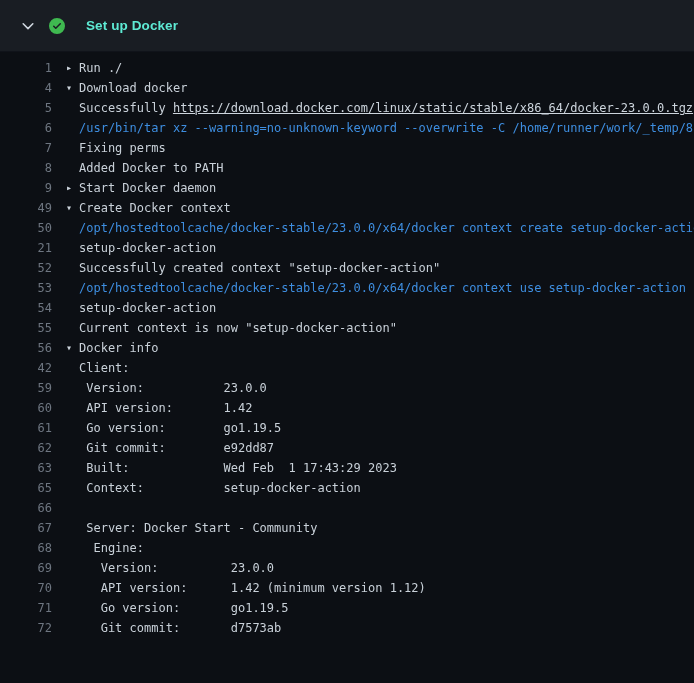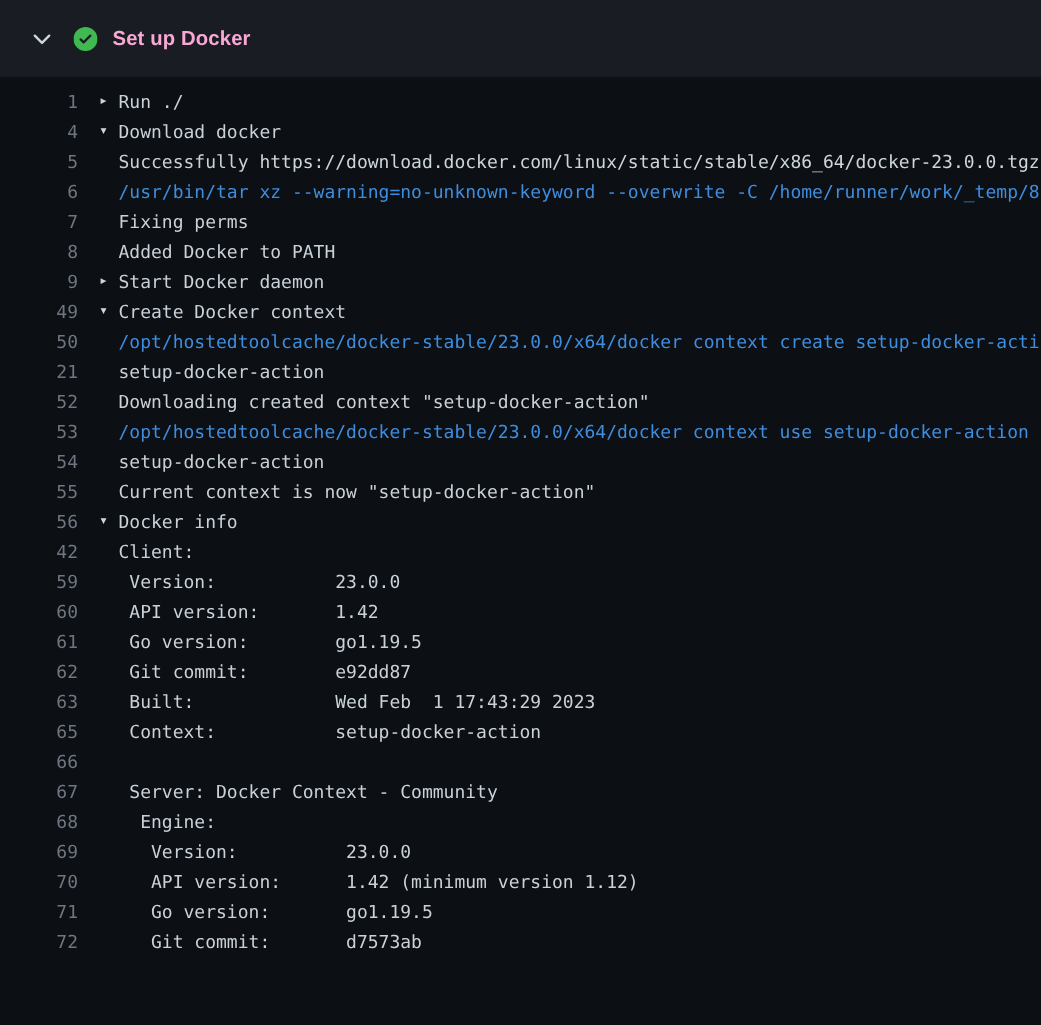--- a/index.html
+++ b/index.html
@@ -37,24 +37,25 @@
   }
   .status {
     width: 16px;
     height: 16px;
     display: inline-flex;
     align-items: center;
     justify-content: center;
     margin-right: 10px;
   }
   .title {
-    color: #f9a8d4;
+    color: #5eead4;
     font-size: 13.5px;
     font-weight: 600;
     letter-spacing: 0.1px;
+    margin-left: 11px;
   }
   .log-area {
     padding-top: 6px;
     font-family: "DejaVu Sans Mono", "Liberation Mono", monospace;
     font-size: 12px;
   }
   .log-line {
     height: 20px;
     line-height: 20px;
     display: flex;
@@ -78,20 +79,21 @@
     text-align: left;
   }
   .line-content {
     white-space: pre;
     color: var(--text, #c9d1d9);
   }
   .seg-plain { color: var(--text, #c9d1d9); }
   .seg-command { color: var(--command, #3e8ee0); }
   .seg-link {
     color: var(--link, #cdd5dd);
+    text-decoration: underline;
     cursor: pointer;
   }
 </style>
 </head>
 <body>
 
 <div class="viewer">
 
   <div class="step-header">
     <span class="chevron">
@@ -111,34 +113,34 @@
       <div class="log-line"><span class="line-num">1</span><span class="marker">▸</span><span class="line-content"><span class="seg-plain">Run ./</span></span></div>
       <div class="log-line"><span class="line-num">4</span><span class="marker">▾</span><span class="line-content"><span class="seg-plain">Download docker</span></span></div>
       <div class="log-line"><span class="line-num">5</span><span class="marker"></span><span class="line-content"><span class="seg-plain">Successfully </span><span class="seg-link">https://download.docker.com/linux/static/stable/x86_64/docker-23.0.0.tgz</span></span></div>
       <div class="log-line"><span class="line-num">6</span><span class="marker"></span><span class="line-content"><span class="seg-command">/usr/bin/tar xz --warning=no-unknown-keyword --overwrite -C /home/runner/work/_temp/8c9</span></span></div>
       <div class="log-line"><span class="line-num">7</span><span class="marker"></span><span class="line-content"><span class="seg-plain">Fixing perms</span></span></div>
       <div class="log-line"><span class="line-num">8</span><span class="marker"></span><span class="line-content"><span class="seg-plain">Added Docker to PATH</span></span></div>
       <div class="log-line"><span class="line-num">9</span><span class="marker">▸</span><span class="line-content"><span class="seg-plain">Start Docker daemon</span></span></div>
       <div class="log-line"><span class="line-num">49</span><span class="marker">▾</span><span class="line-content"><span class="seg-plain">Create Docker context</span></span></div>
       <div class="log-line"><span class="line-num">50</span><span class="marker"></span><span class="line-content"><span class="seg-command">/opt/hostedtoolcache/docker-stable/23.0.0/x64/docker context create setup-docker-action</span></span></div>
       <div class="log-line"><span class="line-num">21</span><span class="marker"></span><span class="line-content"><span class="seg-plain">setup-docker-action</span></span></div>
-      <div class="log-line"><span class="line-num">52</span><span class="marker"></span><span class="line-content"><span class="seg-plain">Downloading created context "setup-docker-action"</span></span></div>
+      <div class="log-line"><span class="line-num">52</span><span class="marker"></span><span class="line-content"><span class="seg-plain">Successfully created context "setup-docker-action"</span></span></div>
       <div class="log-line"><span class="line-num">53</span><span class="marker"></span><span class="line-content"><span class="seg-command">/opt/hostedtoolcache/docker-stable/23.0.0/x64/docker context use setup-docker-action</span></span></div>
       <div class="log-line"><span class="line-num">54</span><span class="marker"></span><span class="line-content"><span class="seg-plain">setup-docker-action</span></span></div>
       <div class="log-line"><span class="line-num">55</span><span class="marker"></span><span class="line-content"><span class="seg-plain">Current context is now "setup-docker-action"</span></span></div>
       <div class="log-line"><span class="line-num">56</span><span class="marker">▾</span><span class="line-content"><span class="seg-plain">Docker info</span></span></div>
       <div class="log-line"><span class="line-num">42</span><span class="marker"></span><span class="line-content"><span class="seg-plain">Client:</span></span></div>
       <div class="log-line"><span class="line-num">59</span><span class="marker"></span><span class="line-content"><span class="seg-plain"> Version:           23.0.0</span></span></div>
       <div class="log-line"><span class="line-num">60</span><span class="marker"></span><span class="line-content"><span class="seg-plain"> API version:       1.42</span></span></div>
       <div class="log-line"><span class="line-num">61</span><span class="marker"></span><span class="line-content"><span class="seg-plain"> Go version:        go1.19.5</span></span></div>
       <div class="log-line"><span class="line-num">62</span><span class="marker"></span><span class="line-content"><span class="seg-plain"> Git commit:        e92dd87</span></span></div>
       <div class="log-line"><span class="line-num">63</span><span class="marker"></span><span class="line-content"><span class="seg-plain"> Built:             Wed Feb  1 17:43:29 2023</span></span></div>
       <div class="log-line"><span class="line-num">65</span><span class="marker"></span><span class="line-content"><span class="seg-plain"> Context:           setup-docker-action</span></span></div>
       <div class="log-line"><span class="line-num">66</span><span class="marker"></span><span class="line-content"></span></div>
-      <div class="log-line"><span class="line-num">67</span><span class="marker"></span><span class="line-content"><span class="seg-plain"> Server: Docker Context - Community</span></span></div>
+      <div class="log-line"><span class="line-num">67</span><span class="marker"></span><span class="line-content"><span class="seg-plain"> Server: Docker Start - Community</span></span></div>
       <div class="log-line"><span class="line-num">68</span><span class="marker"></span><span class="line-content"><span class="seg-plain">  Engine:</span></span></div>
       <div class="log-line"><span class="line-num">69</span><span class="marker"></span><span class="line-content"><span class="seg-plain">   Version:          23.0.0</span></span></div>
       <div class="log-line"><span class="line-num">70</span><span class="marker"></span><span class="line-content"><span class="seg-plain">   API version:      1.42 (minimum version 1.12)</span></span></div>
       <div class="log-line"><span class="line-num">71</span><span class="marker"></span><span class="line-content"><span class="seg-plain">   Go version:       go1.19.5</span></span></div>
       <div class="log-line"><span class="line-num">72</span><span class="marker"></span><span class="line-content"><span class="seg-plain">   Git commit:       d7573ab</span></span></div>
     </div>
 
 </div>
 
 </body></html>

